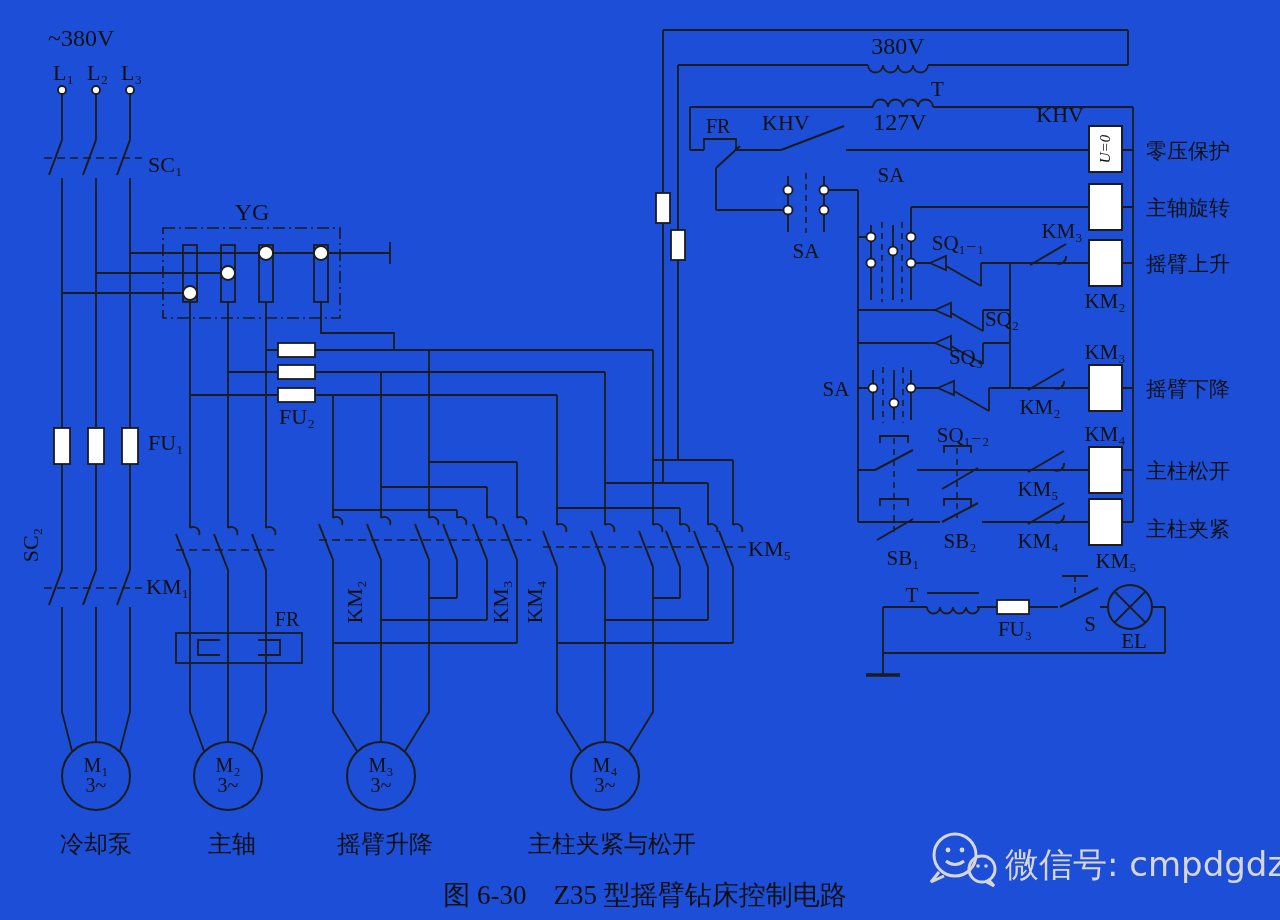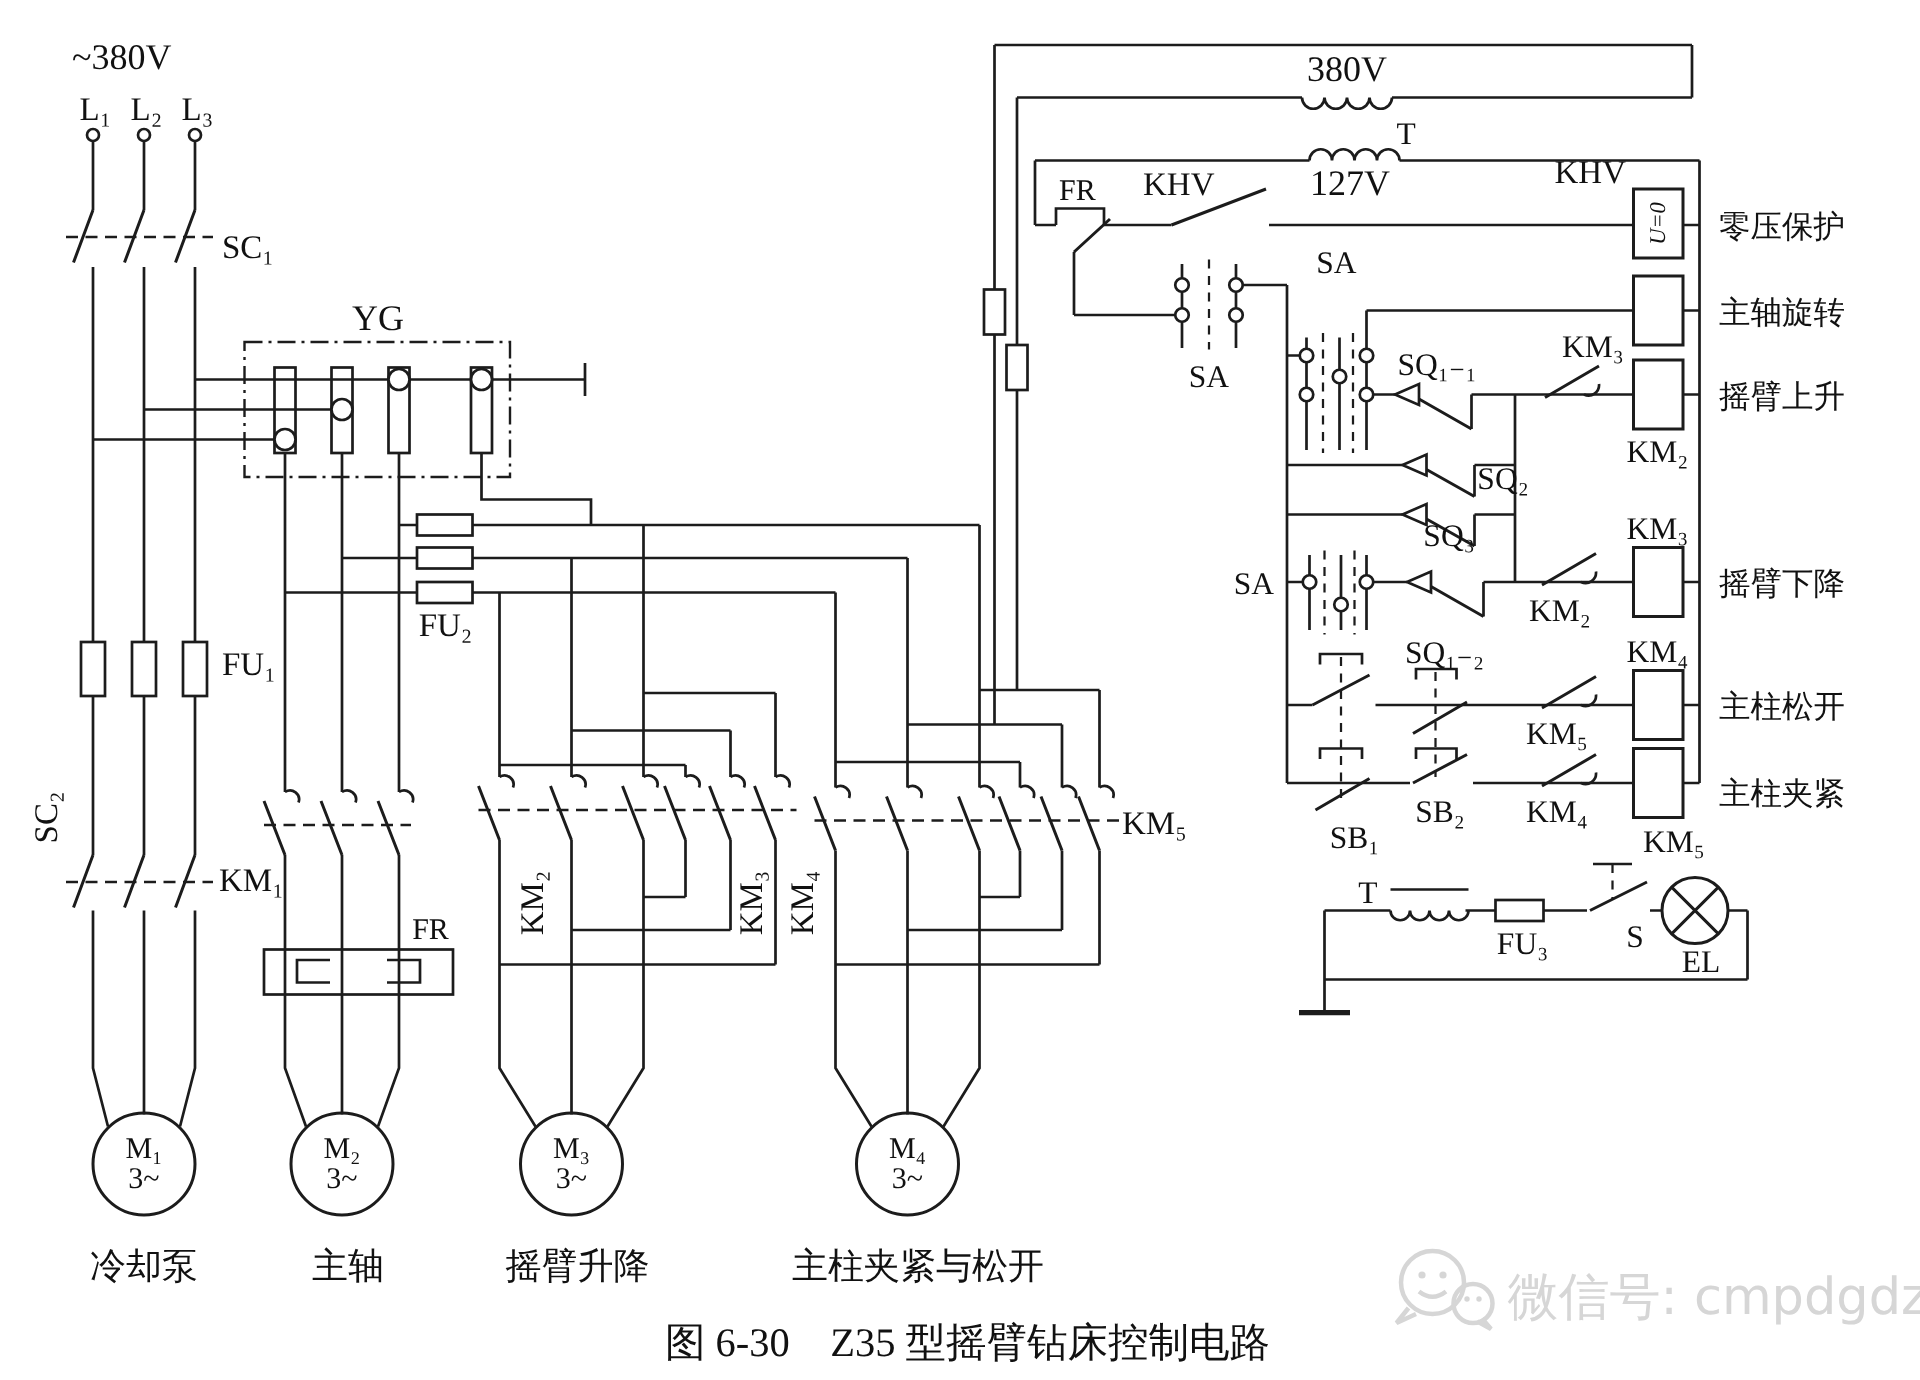--- a/index.html
+++ b/index.html
@@ -1,16 +1,16 @@
 <!DOCTYPE html>
 <html><head>
 <meta charset="utf-8">
 <style>
   html,body{margin:0;padding:0;background:#e9e9e9;}
-  .stage{position:relative;width:1280px;height:920px;background:#ffffff;overflow:hidden;
+  .stage{position:relative;width:1280px;height:920px;background:#1d4ed8;overflow:hidden;
          font-family:"Liberation Serif","DejaVu Serif","DejaVu Sans",serif;}
   svg{position:absolute;left:0;top:0;}
   svg text{fill:#111;font-family:"Liberation Serif","DejaVu Serif","DejaVu Sans",serif;}
   .wm{fill:#d6d6d6;font-family:"DejaVu Sans","Liberation Sans",sans-serif;}
 </style>
 </head>
 <body>
 
 <div class="stage">
 <svg width="1280" height="920" viewBox="0 0 1280 920">

